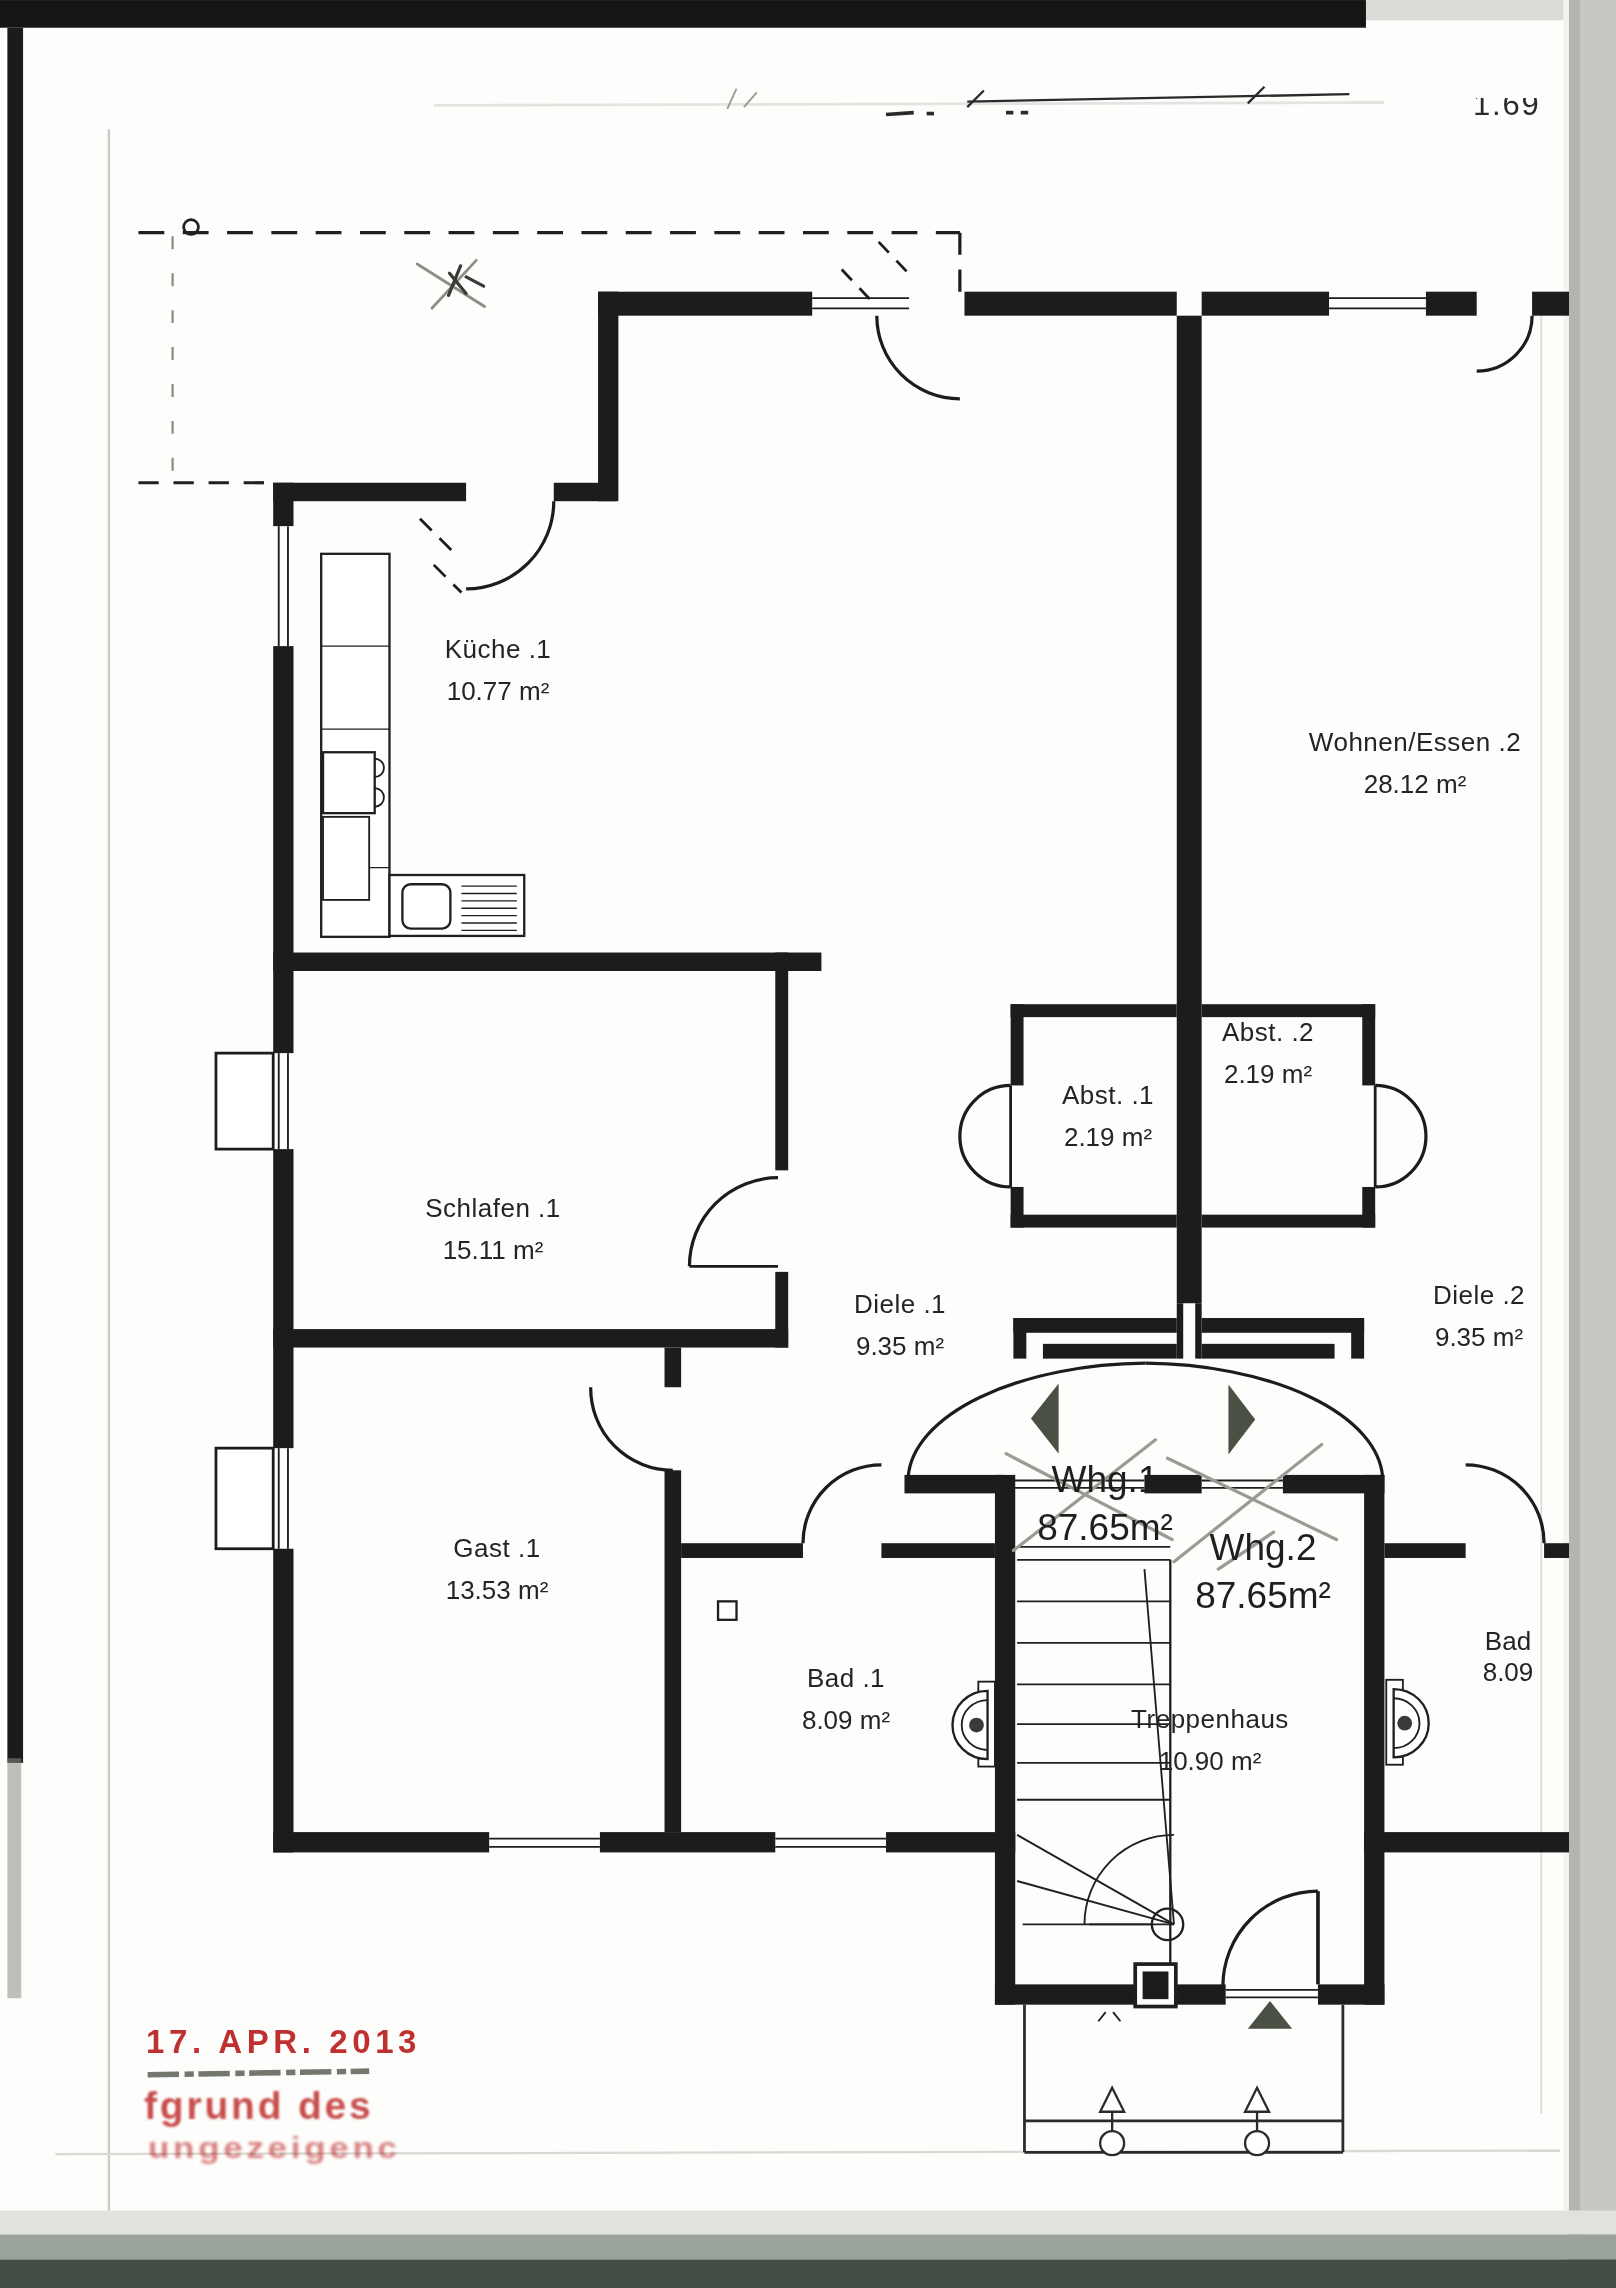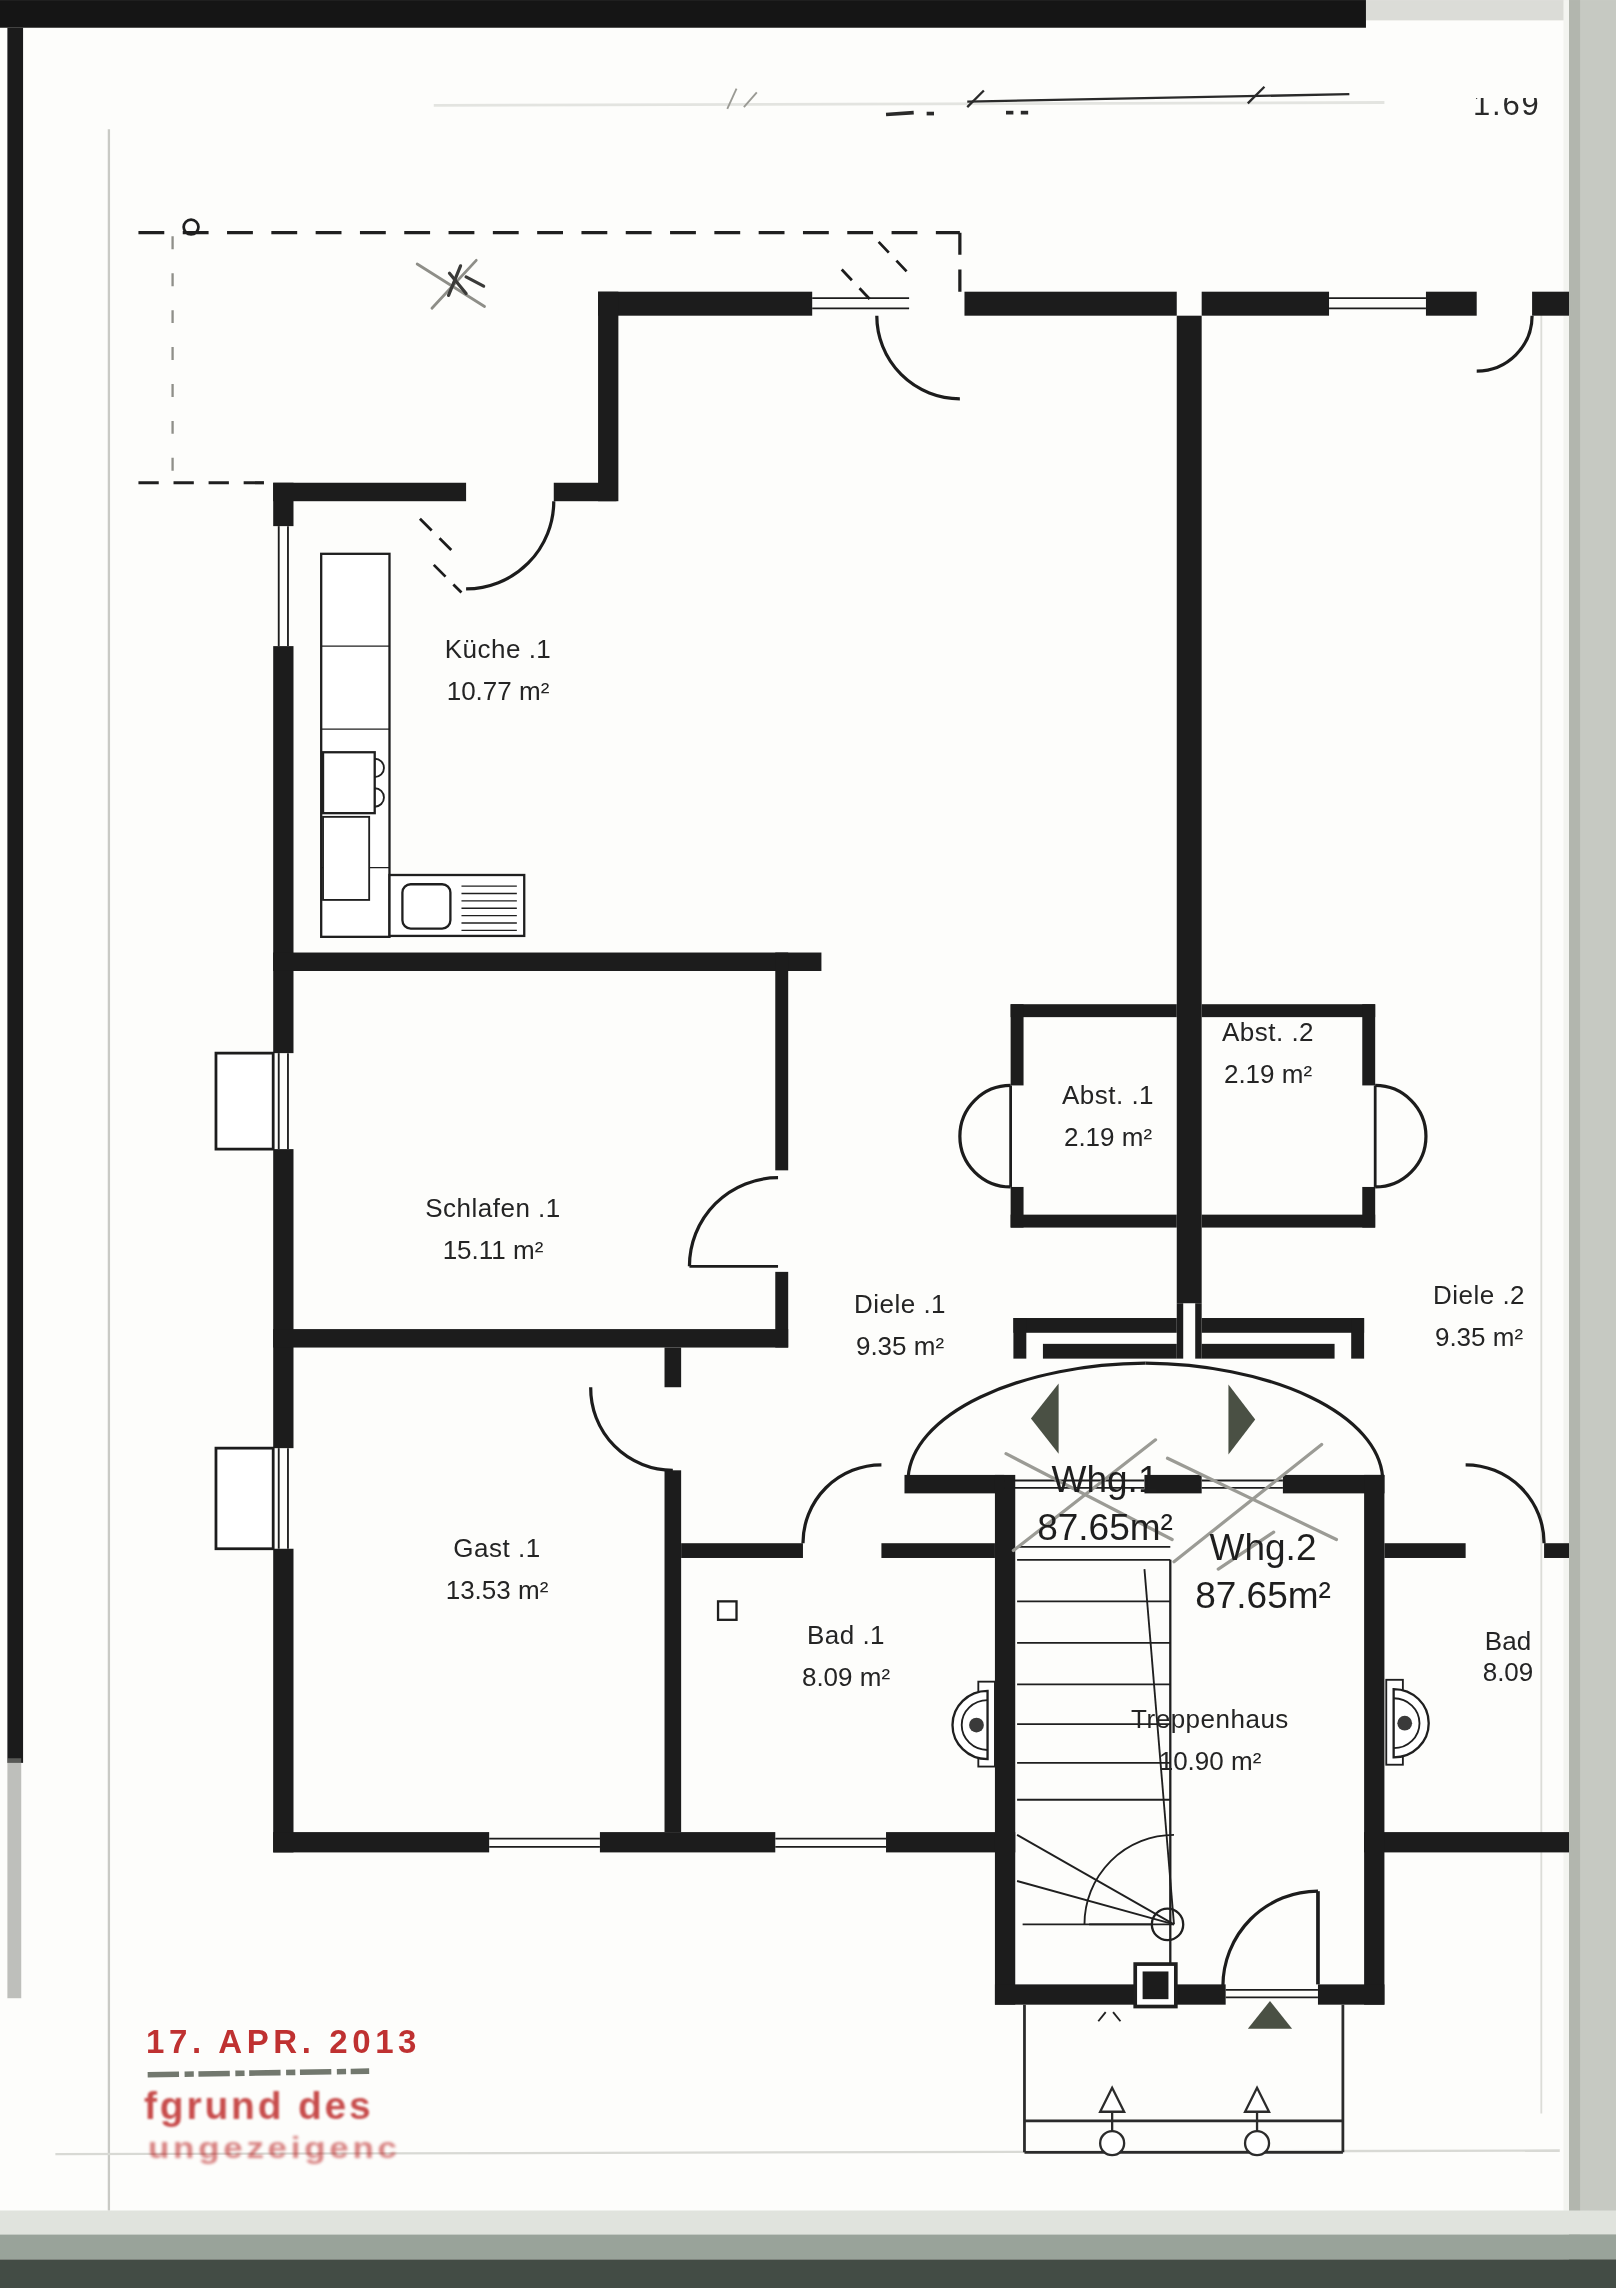--- a/index.html
+++ b/index.html
@@ -314,20 +314,24 @@
   <line x1="160" y1="2248" x2="400" y2="2244" stroke="#5a6156" stroke-width="6" stroke-dasharray="34 6 10 5" opacity="0.85"></line>
 </svg>
 
 
   <div class="lbl" style="left:498px;top:628px;">
     <div class="nm">Küche .1</div>
     <div>10.77 m²</div>
   </div>
 
 
+  <div class="lbl" style="left:1415px;top:721px;">
+    <div class="nm">Wohnen/Essen .2</div>
+    <div>28.12 m²</div>
+  </div>
 
   <div class="lbl" style="left:1108px;top:1074px;">
     <div class="nm">Abst. .1</div>
     <div>2.19 m²</div>
   </div>
 
   <div class="lbl" style="left:1268px;top:1011px;">
     <div class="nm">Abst. .2</div>
     <div>2.19 m²</div>
   </div>
@@ -345,21 +349,21 @@
   <div class="lbl" style="left:1479px;top:1274px;">
     <div class="nm">Diele .2</div>
     <div>9.35 m²</div>
   </div>
 
   <div class="lbl" style="left:497px;top:1527px;">
     <div class="nm">Gast .1</div>
     <div>13.53 m²</div>
   </div>
 
-  <div class="lbl" style="left:846px;top:1614px;">
+  <div class="lbl" style="left:846px;top:1657px;">
     <div class="nm">Bad .1</div>
     <div>8.09 m²</div>
   </div>
 
   <div class="lbl" style="left:1210px;top:1698px;">
     <div class="nm">Treppenhaus</div>
     <div>10.90 m²</div>
   </div>
 
   <div class="badclip">

